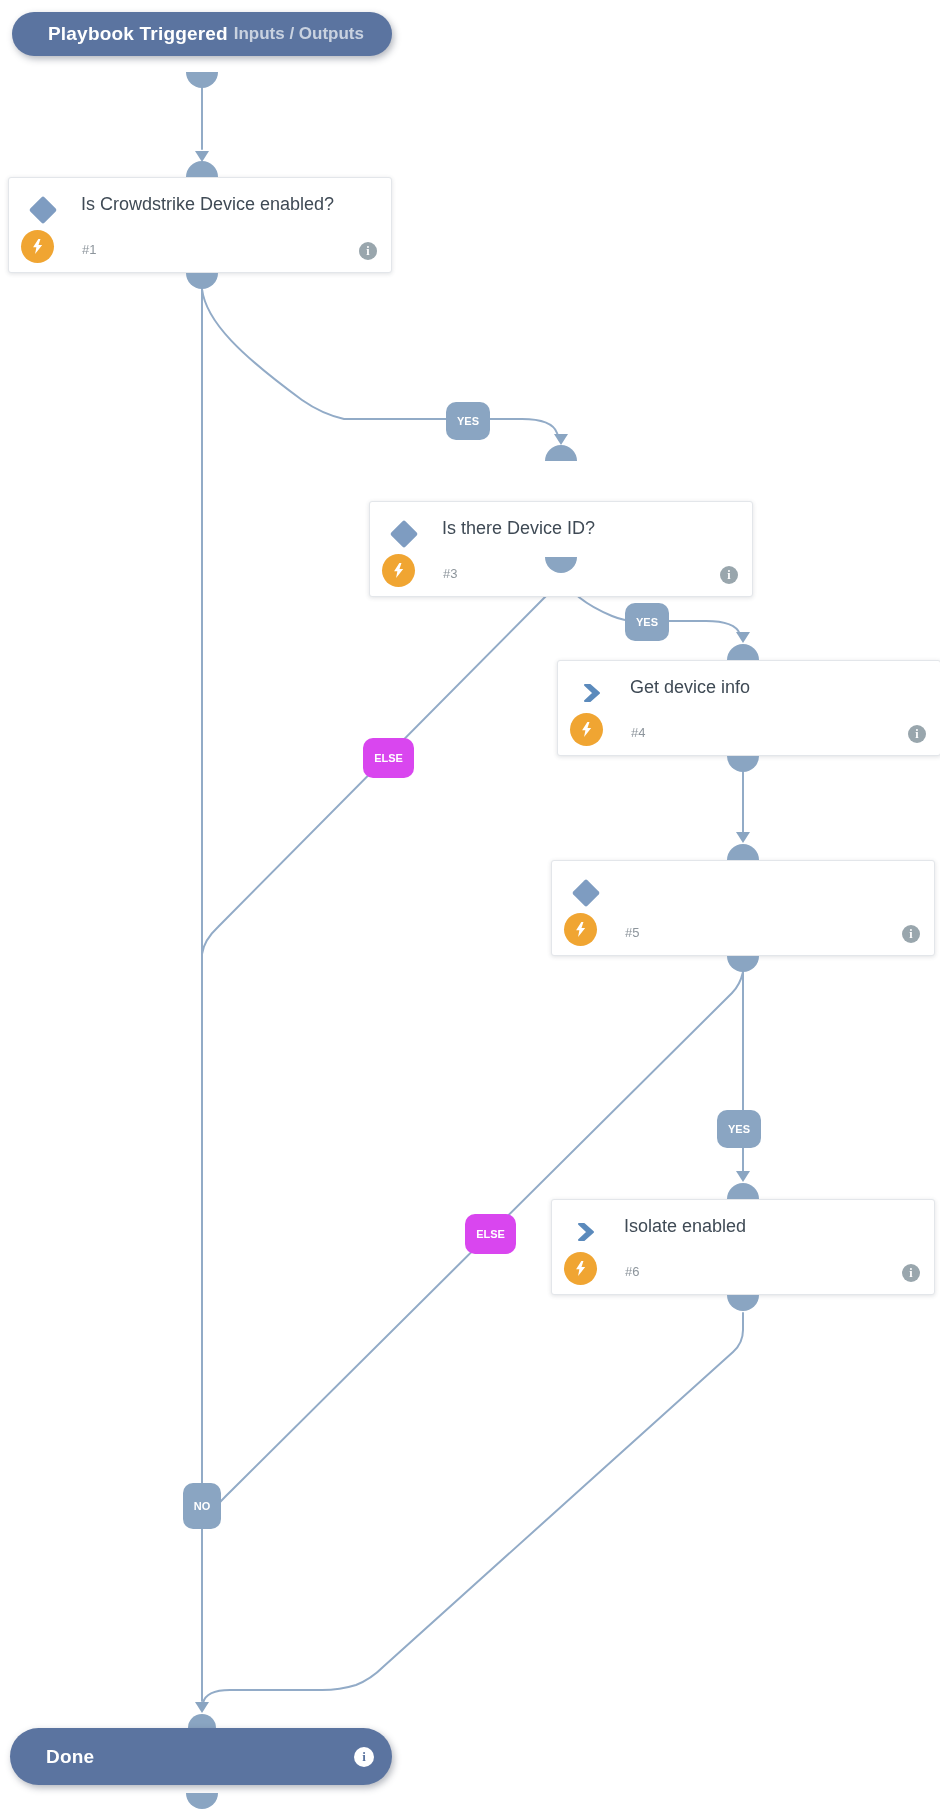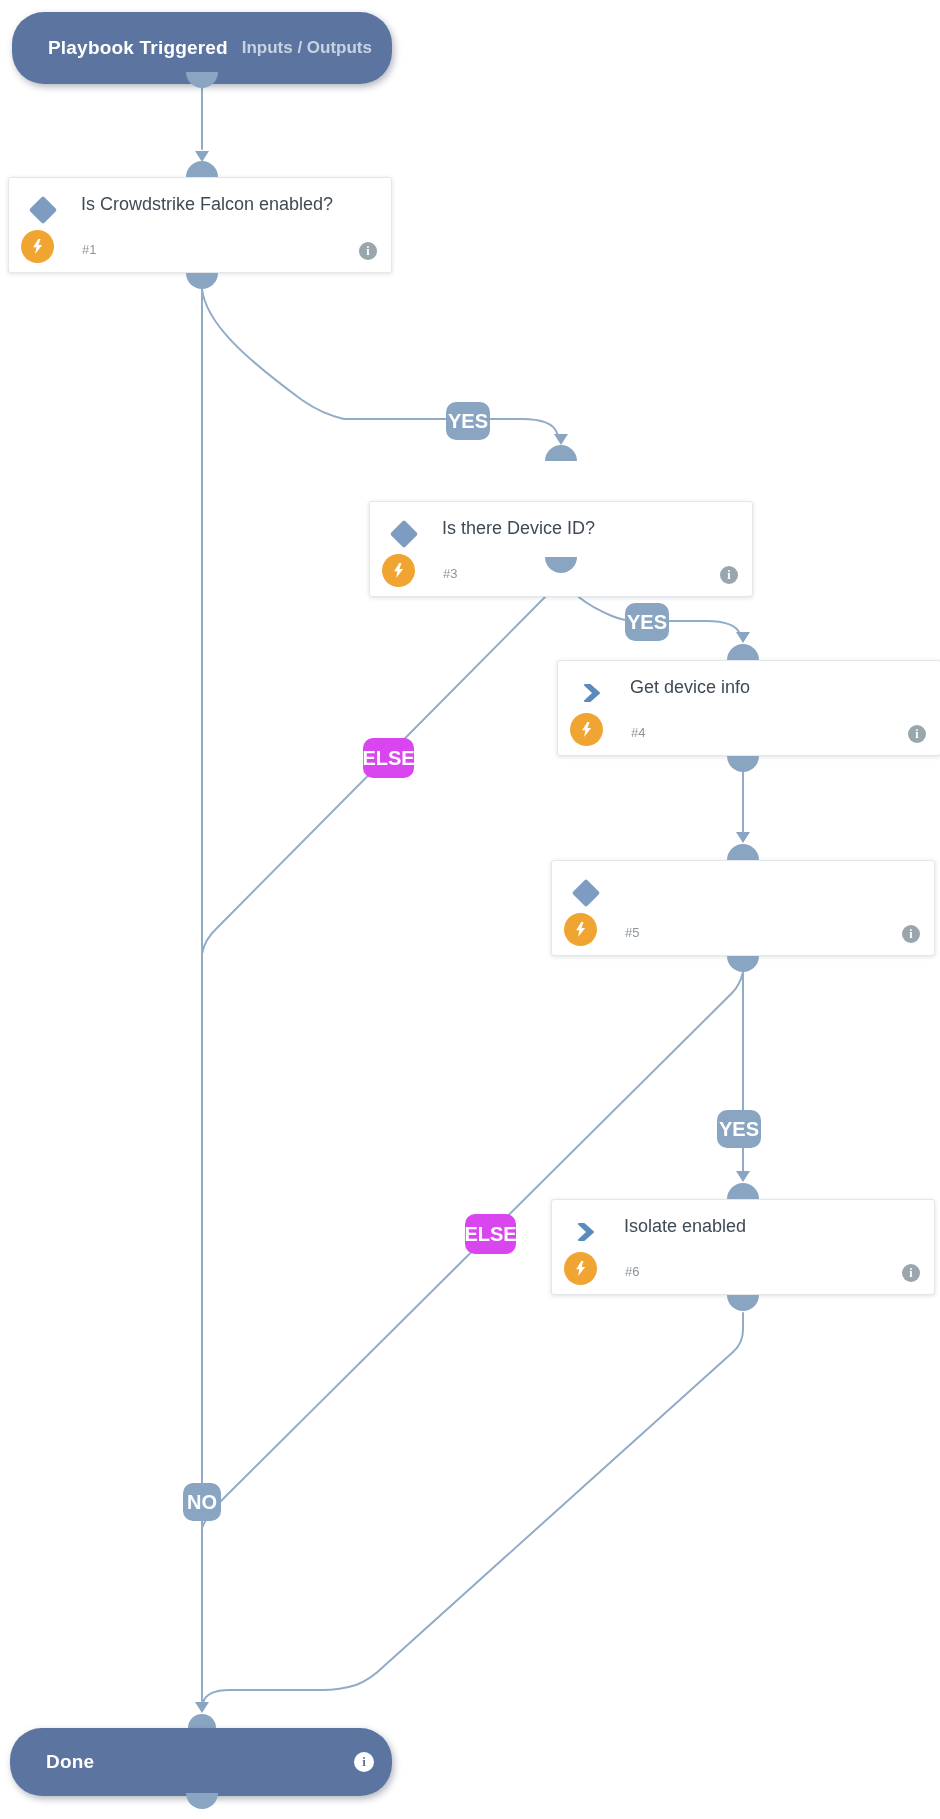--- a/index.html
+++ b/index.html
@@ -6,23 +6,23 @@
   body{width:940px;height:1819px;position:relative;overflow:hidden;
        font-family:"Liberation Sans","DejaVu Sans",sans-serif;}
   .canvas{position:absolute;inset:0;}
 
   
   #edges{position:absolute;left:0;top:0;z-index:1;}
 
   
   .pill{position:absolute;background:#5b74a0;border-radius:32px;z-index:2;
         box-shadow:2px 3px 7px rgba(40,50,70,.35);display:flex;align-items:center;}
-  #pill-start{left:12px;top:12px;width:380px;height:72px;justify-content:space-between;
-              padding:0 20px 0 36px;box-sizing:border-box;}
-  #pill-done{left:10px;top:1728px;width:382px;height:68px;padding:0 36px;box-sizing:border-box;}
+  #pill-start{left:12px;top:12px;width:380px;height:44px;justify-content:space-between;
+              padding:0 28px 0 36px;box-sizing:border-box;}
+  #pill-done{left:10px;top:1728px;width:382px;height:57px;padding:0 36px;box-sizing:border-box;}
   .pill-title{color:#ffffff;font-size:19px;font-weight:700;letter-spacing:.2px;}
   .pill-action{color:#c9d2e0;font-size:17px;font-weight:700;}
 
   
   .dome{position:absolute;width:32px;height:16px;background:#8aa5c2;z-index:3;}
   .dome.up{border-radius:16px 16px 0 0;}
   .dome.down{border-radius:0 0 16px 16px;}
   .capsule{position:absolute;width:28px;height:34px;background:#8aa5c2;border-radius:14px;z-index:1;}
 
   
@@ -36,30 +36,30 @@
   .bolt-badge{position:absolute;left:12px;bottom:9px;width:33px;height:33px;border-radius:50%;
               background:#f0a532;display:flex;align-items:center;justify-content:center;}
   .card-num{position:absolute;left:73px;bottom:15px;font-size:13px;color:#8d959c;}
   .info{position:absolute;right:14px;bottom:12px;width:18px;height:18px;border-radius:50%;
         background:#99a6ad;color:#fff;font-size:12px;font-weight:700;display:flex;
         align-items:center;justify-content:center;font-family:"Liberation Serif",serif;}
   .info.on-pill{position:absolute;right:18px;top:50%;margin-top:-10px;width:20px;height:20px;
         background:#ffffff;color:#5b74a0;font-size:13px;}
 
   
-  .edge-label{position:absolute;color:#ffffff;font-weight:700;font-size:20px;z-index:4;
+  .edge-label{position:absolute;color:#ffffff;font-weight:700;font-size:11px;z-index:4;
               display:flex;align-items:center;justify-content:center;border-radius:10px;text-align:right;}
   .edge-label.yesno{background:#8aa5c2;}
   .edge-label.else{background:#d946ef;}
   #lbl-yes1{left:446px;top:402px;width:44px;height:38px;}
   #lbl-yes2{left:625px;top:603px;width:44px;height:38px;}
   #lbl-yes3{left:717px;top:1110px;width:44px;height:38px;}
   #lbl-else1{left:363px;top:738px;width:51px;height:40px;}
   #lbl-else2{left:465px;top:1214px;width:51px;height:40px;}
-  #lbl-no{left:183px;top:1483px;width:38px;height:38px;}
+  #lbl-no{left:183px;top:1483px;width:38px;height:46px;}
 </style>
 </head>
 <body>
 
 <div class="canvas">
 
   <svg id="edges" width="940" height="1819" viewBox="0 0 940 1819">
     <g fill="none" stroke="#92abc7" stroke-width="2" stroke-linecap="round">
       <path d="M202,86 V149"></path>
       <path d="M202,289 V1701"></path>
@@ -84,21 +84,21 @@
   <div class="pill" id="pill-start">
     <span class="pill-title">Playbook Triggered</span>
     <span class="pill-action">Inputs / Outputs</span>
   </div>
   <div class="dome down" style="left:186px;top:72px;"></div>
 
   <div class="card" style="left:8px;top:177px;">
     <span class="type-icon">
         <span class="diamond"></span>
       </span>
-    <span class="card-title">Is Crowdstrike Falcon  enabled?</span>
+    <span class="card-title">Is Crowdstrike Device  enabled?</span>
     <span class="bolt-badge">
       <svg width="17" height="17" viewBox="0 0 24 24">
           <path fill="#ffffff" d="M13.2 1.5 L5.8 13 H10.4 L8.6 22.5 L18.6 10 H13.4 L16.2 1.5 Z"></path>
         </svg>
     </span>
     <span class="card-num">#1</span>
     <span class="info">i</span>
   </div>
   <div class="dome up" style="left:186px;top:161px;"></div>
   <div class="dome down" style="left:186px;top:273px;"></div>

